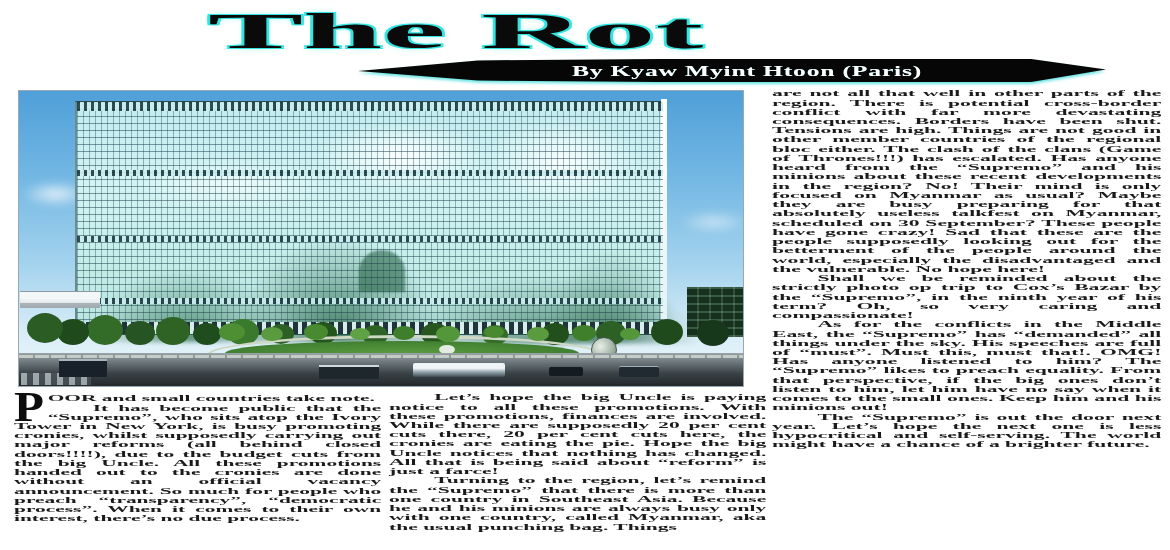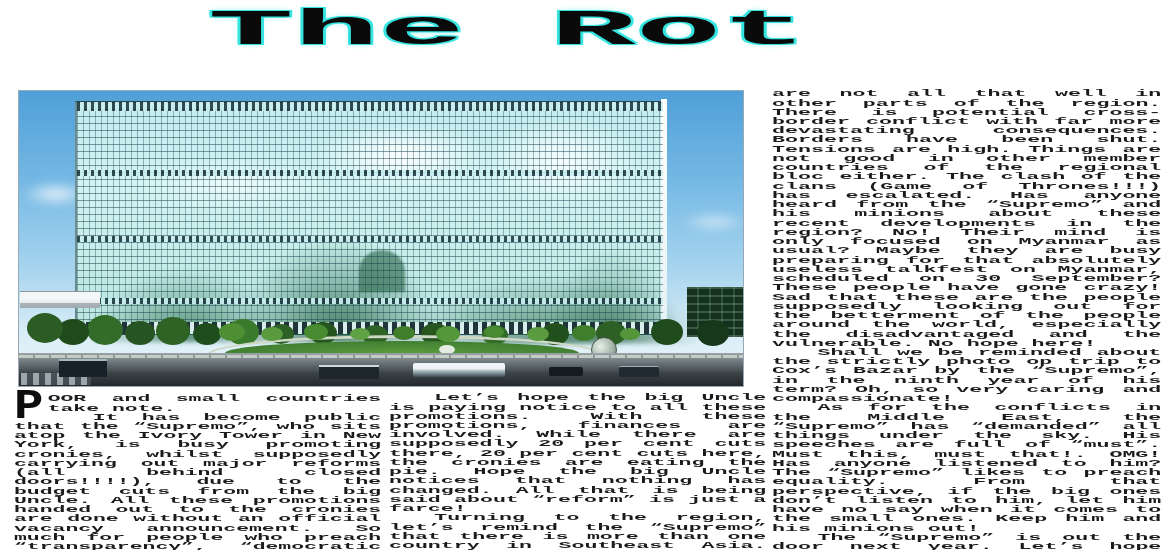--- a/index.html
+++ b/index.html
@@ -1,17 +1,17 @@
 <!DOCTYPE html>
 <html><head>
 <meta charset="utf-8">
 <style>
   html,body{margin:0;padding:0;}
   .page{position:relative;width:1170px;height:550px;background:#ffffff;overflow:hidden;
-        font-family:Liberation Mono, monospace;}
+        font-family:Liberation Serif, serif;}
 
   
   .title{position:absolute;left:208px;top:6px;margin:0;font-size:62px;font-weight:bold;
          line-height:60px;white-space:nowrap;color:#0a0a0a;
          transform:scale(2.3,0.82);transform-origin:0 0;
          text-shadow:-1.2px -1px 0 #34e4e0, 1.2px 1px 0 #34e4e0, 1.2px -1px 0 #34e4e0,
                      -1.2px 1px 0 #34e4e0, 0 0 5px #9ef0ee;}
   .banner{position:absolute;left:358px;top:59px;width:748px;height:23px;
           filter:drop-shadow(0 2px 1.5px rgba(60,220,220,0.8));}
   .banner-shape{position:absolute;inset:0;background:#060606;
@@ -99,20 +99,24 @@
   .dropcap{float:left;display:inline-block;width:22px;font-size:64px;line-height:40px;
        transform:scaleX(0.5);transform-origin:0 0;color:#0d0d0d;}
 </style>
 </head>
 <body>
 
 <div class="page">
 
   <h1 class="title">The Rot</h1>
 
+  <div class="banner">
+    <div class="banner-shape"></div>
+    <span class="banner-text">By Kyaw Myint Htoon (Paris)</span>
+  </div>
 
   <div class="photo">
     <div class="sky-cloud sc1"></div>
     <div class="sky-cloud sc2"></div>
     <div class="facade">
       <div class="facade-cloud fc1"></div>
       <div class="facade-cloud fc2"></div>
       <div class="facade-cloud fc3"></div>
       <div class="facade-refl gr1"></div>
       <div class="facade-refl gr2"></div>

